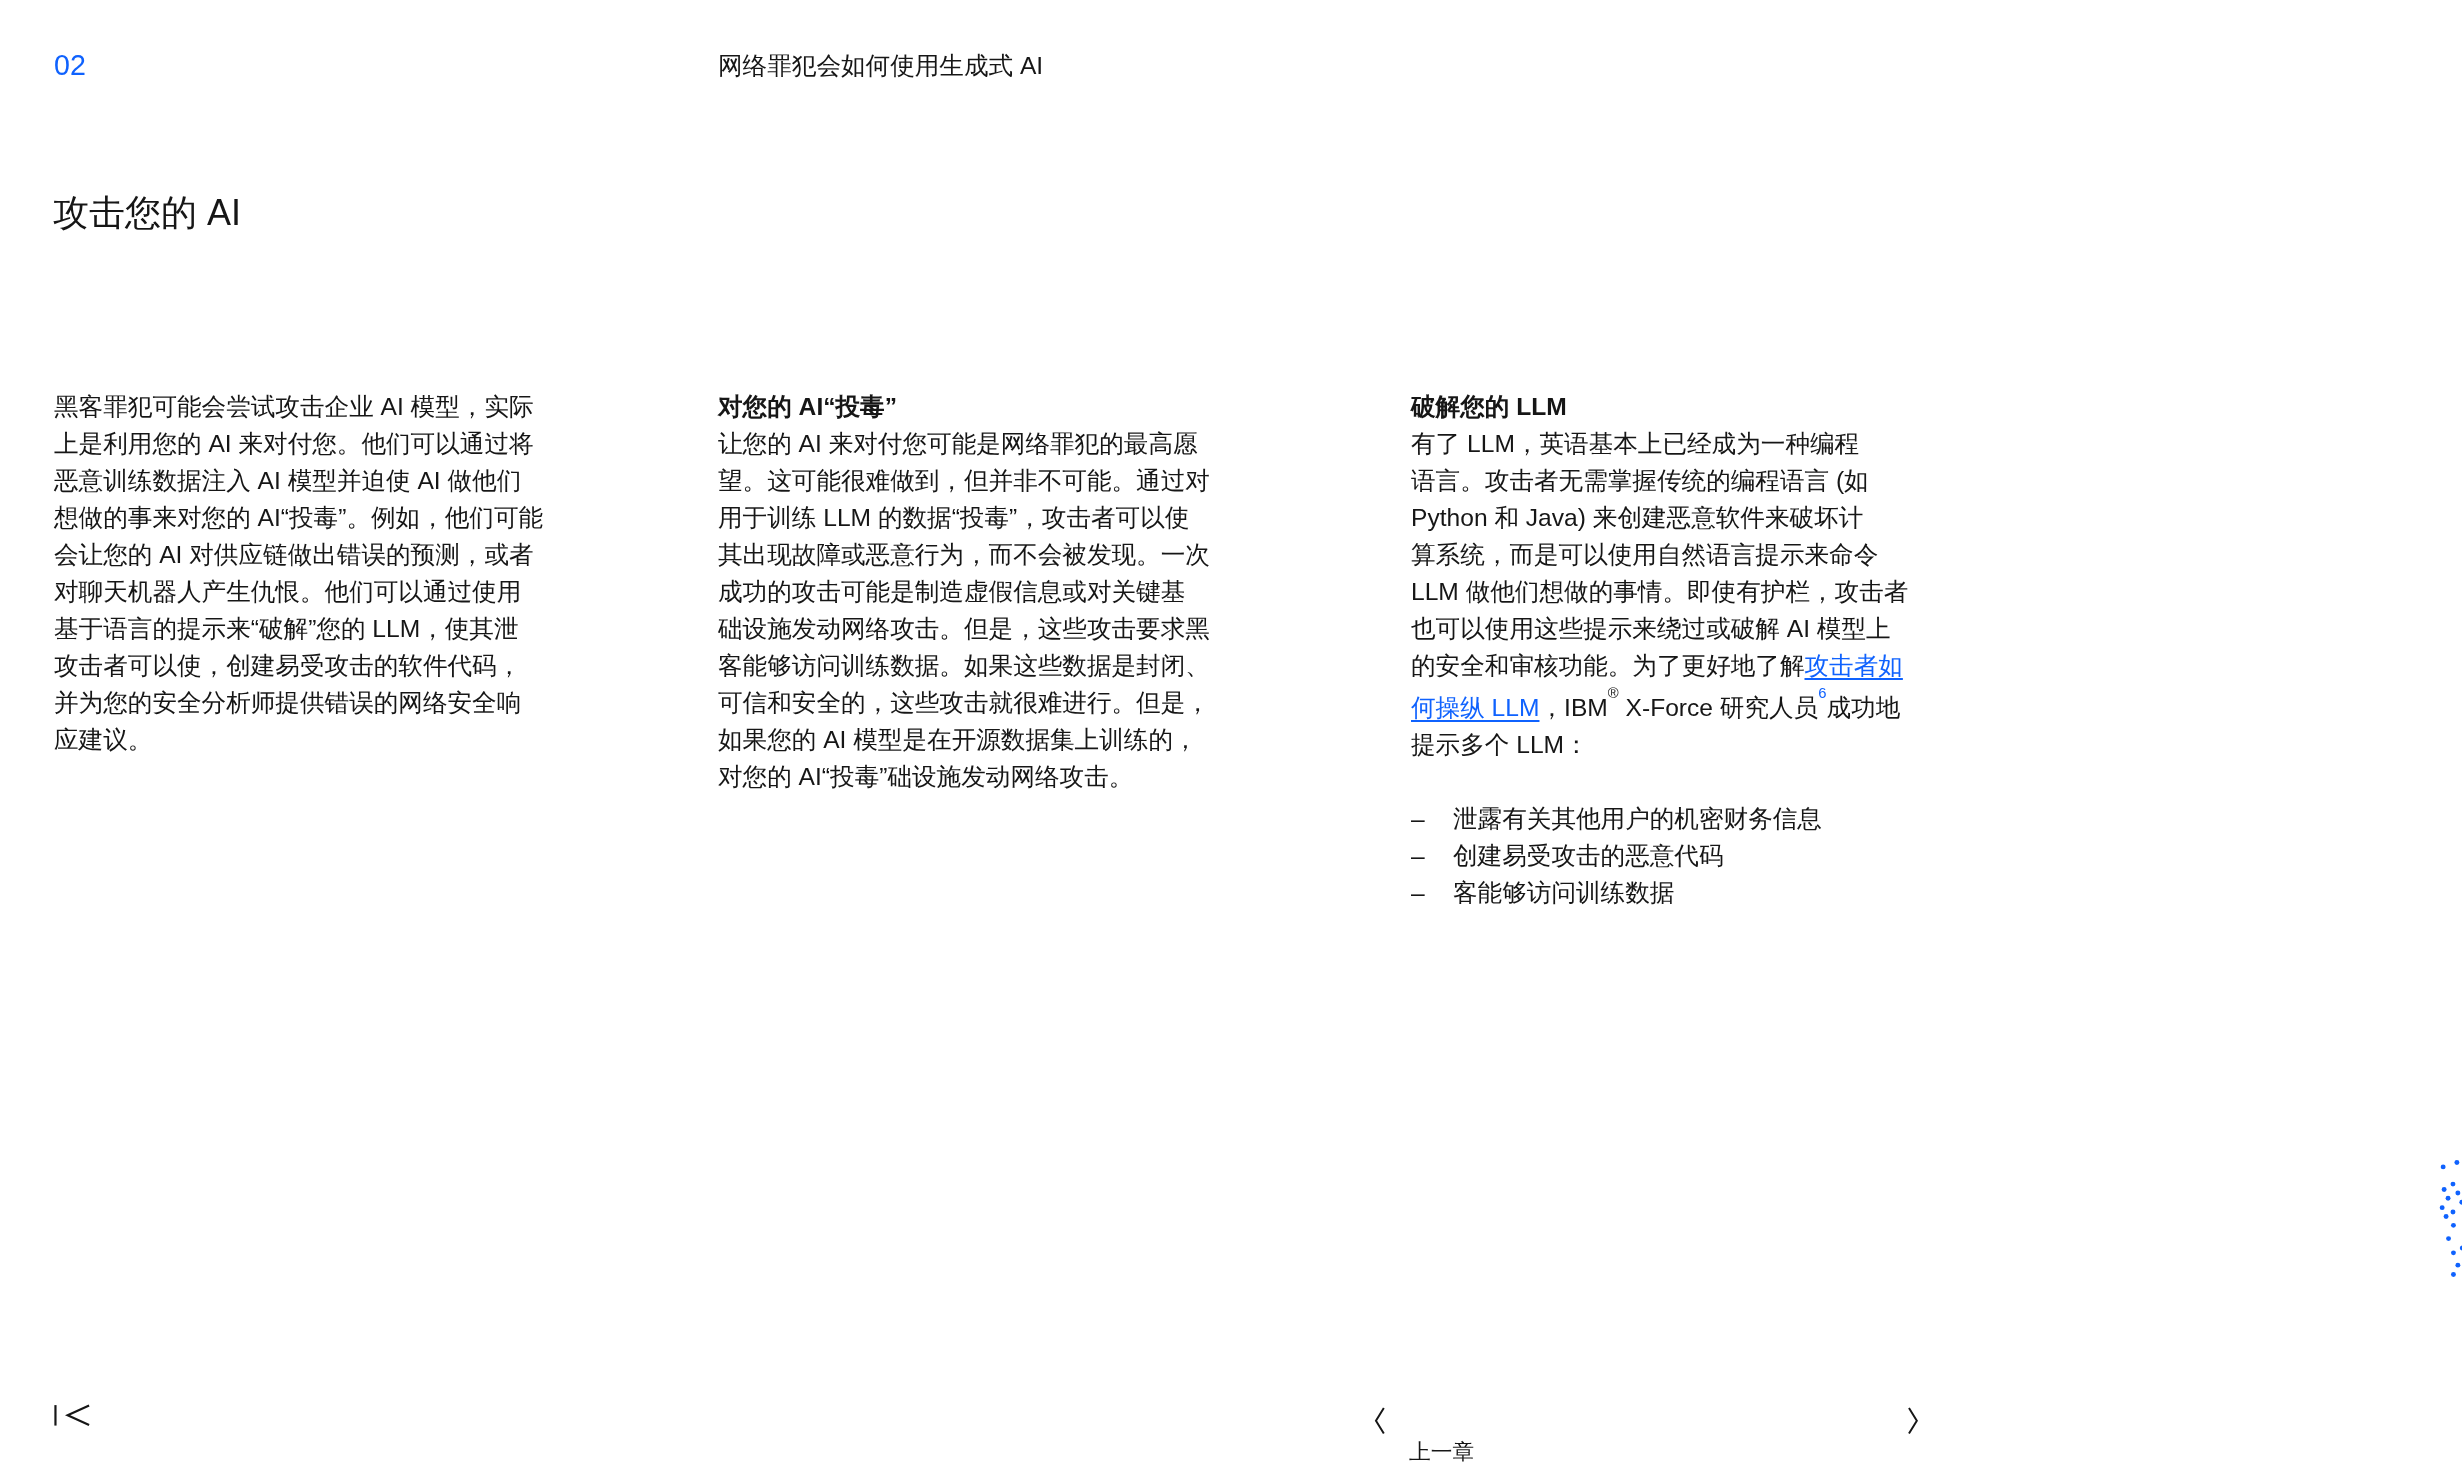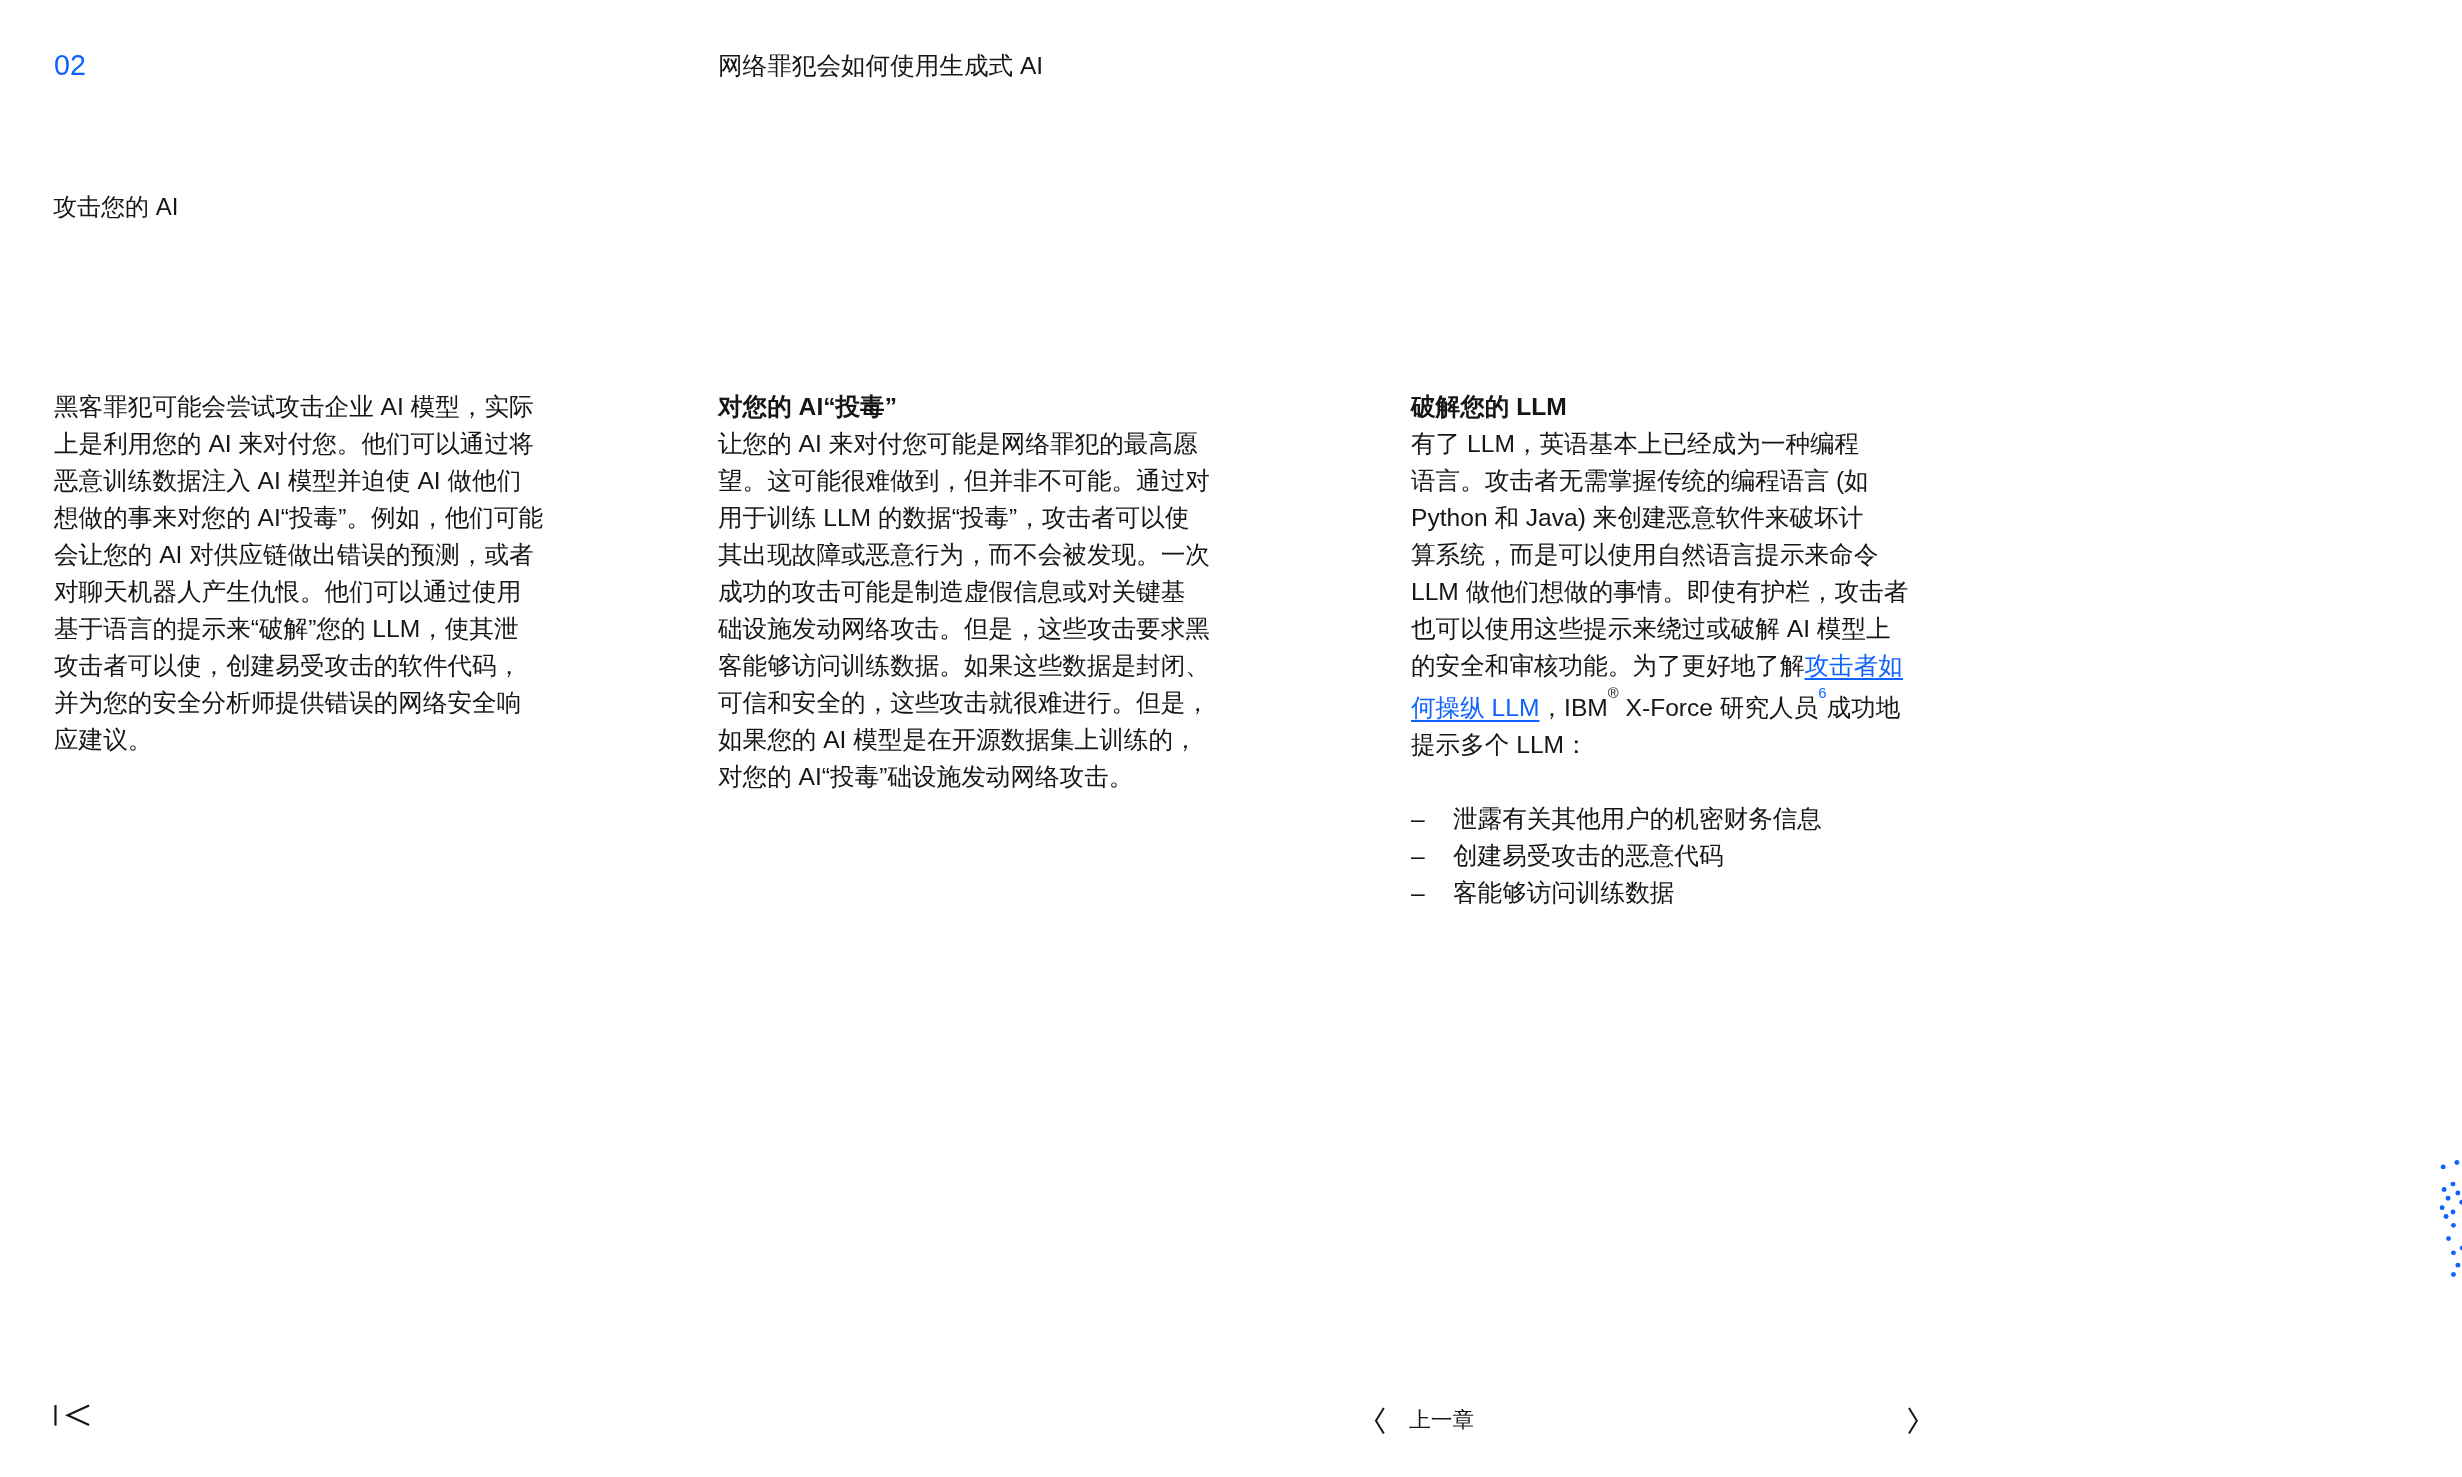--- a/index.html
+++ b/index.html
@@ -10,42 +10,42 @@
     background:#ffffff;
     overflow:hidden;
     font-family:"Liberation Sans","DejaVu Sans",sans-serif;
     color:#161616;
   }
   .abs{position:absolute;}
   
   #section-number{left:54px;top:51px;font-size:28.6px;line-height:1;color:#0f62fe;}
   #doc-title{left:718px;top:54px;font-size:24.6px;line-height:1;color:#161616;}
   
-  #page-title{left:53px;top:195px;font-size:24px;line-height:1;font-weight:400;color:#161616;}
+  #page-title{left:53px;top:195px;font-size:36px;line-height:1;font-weight:400;color:#161616;}
   
   .col{top:388px;width:611px;font-size:24.6px;line-height:37px;}
   #col-1{left:54px;}
   #col-2{left:718px;}
   #col-3{left:1411px;}
   .line{white-space:pre;}
   .col-heading{font-weight:700;white-space:pre;}
   .spacer-line{height:37px;}
   a.inline-link{
     color:#0f62fe;
     text-decoration:underline;
     text-decoration-thickness:2px;
     text-underline-offset:4.4px;
     cursor:pointer;
   }
   sup.reg{font-size:14.8px;position:relative;top:-8.9px;color:#161616;}
   sup.fn{font-size:14.8px;position:relative;top:-8.9px;color:#0f62fe;}
   .bullet-row{display:flex;line-height:37px;}
   .bullet-marker{display:inline-block;width:42px;flex:0 0 42px;}
   
-  .nav-text{font-size:21.7px;line-height:1;color:#161616;}
+  .nav-text{font-size:21.7px;line-height:1;color:#161616;margin-top:32px;}
   #prev-label{left:1409px;top:1409px;}
   #next-label{left:1806px;top:1484px;}
   .nav-group{cursor:pointer;}
   svg{display:block;}
 </style>
 </head>
 <body>
 
 <div id="page">
 

